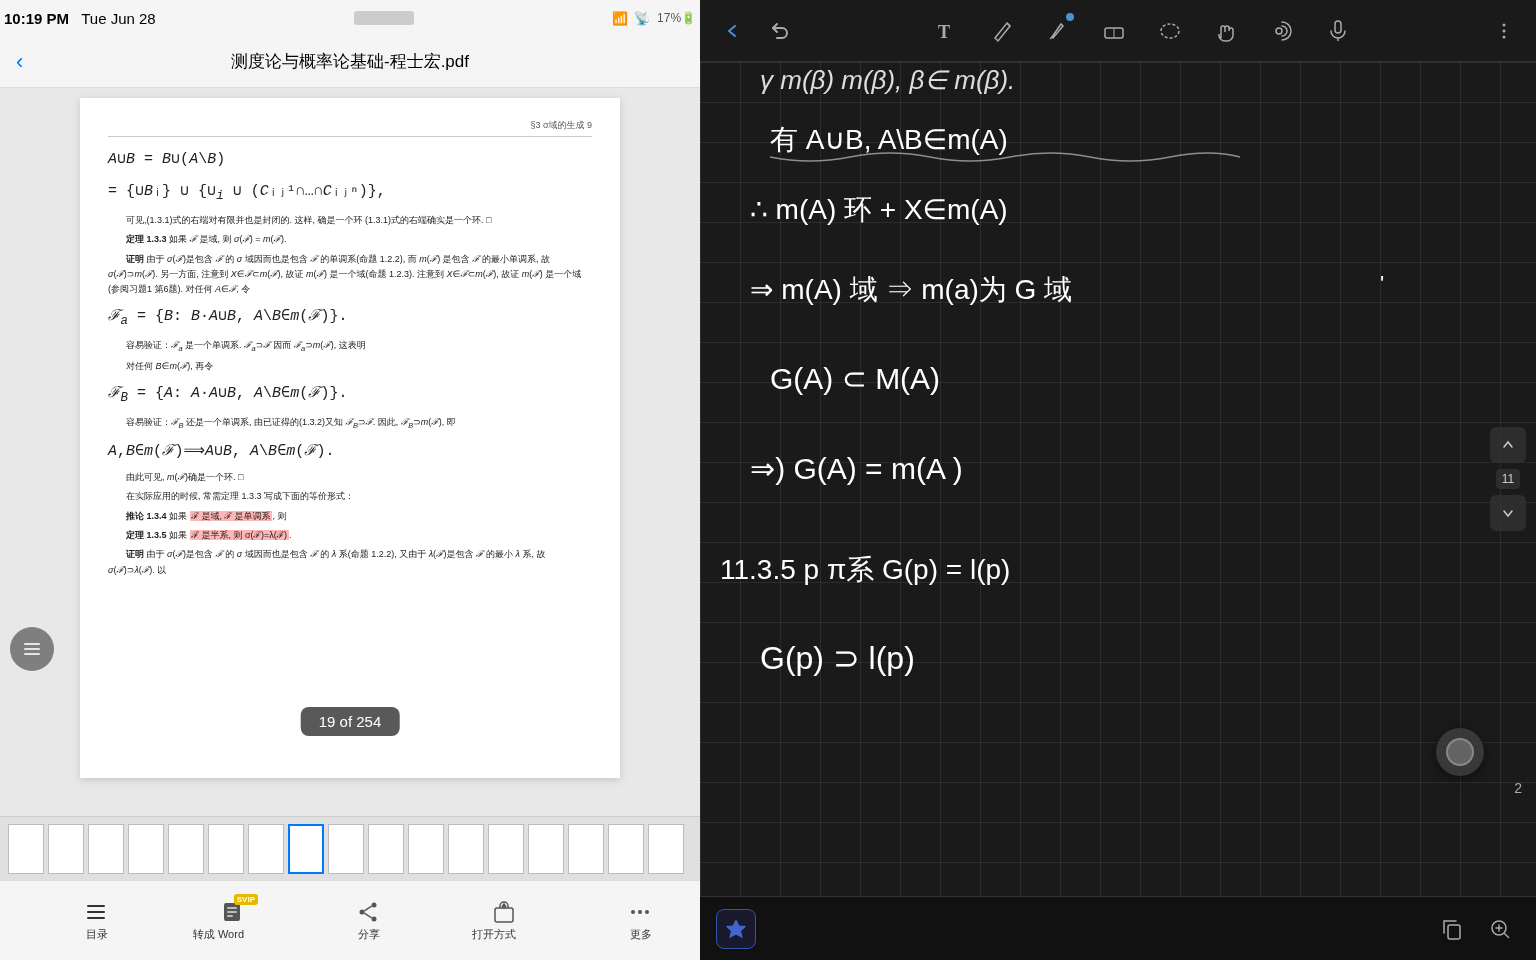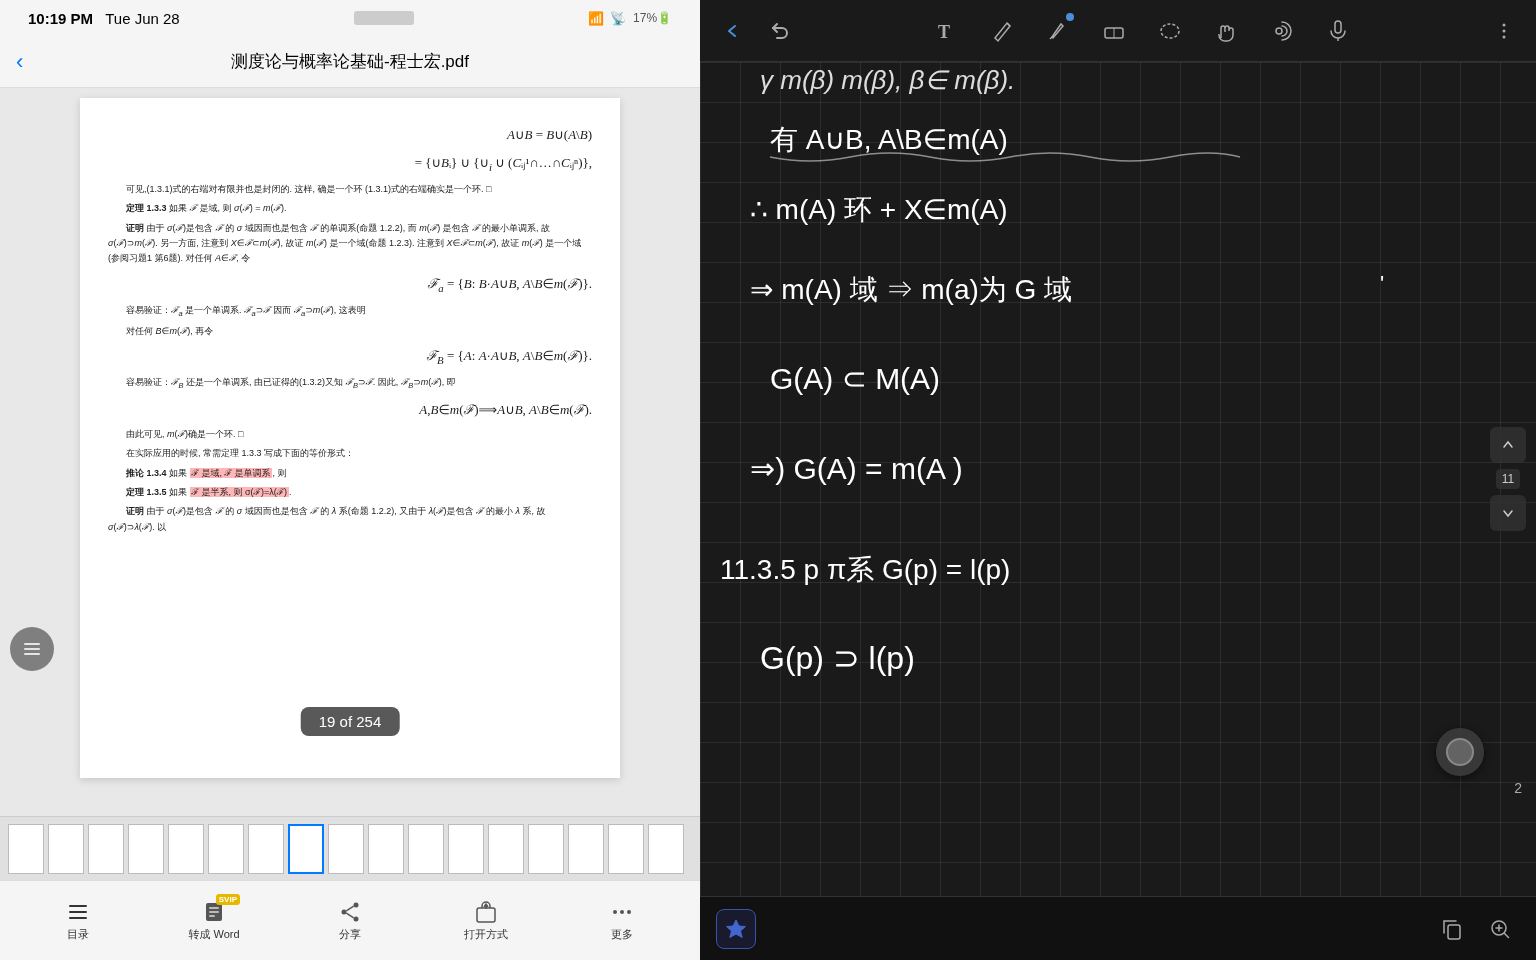--- a/index.html
+++ b/index.html
@@ -20,21 +20,21 @@
       display: flex;
       flex-direction: column;
       position: relative;
     }
 
     
     .status-bar {
       display: flex;
       justify-content: center;
       align-items: center;
-      padding: 8px 28px;
+      padding: 8px 4px;
       background: #f5f5f5;
       font-size: 15px;
       color: #000;
       height: 36px;
     }
     .status-bar-time { font-weight: 600; }
     .status-bar-date { margin-left: 8px; }
     .status-bar-right { display: flex; align-items: center; gap: 6px; }
 
     
@@ -94,24 +94,24 @@
     .pdf-body {
       font-size: 9px;
       color: #222;
       line-height: 1.7;
     }
     .pdf-body p {
       margin-bottom: 4px;
       text-indent: 2em;
     }
     .pdf-body .formula {
-      text-align: right;
+      text-align: left;
       margin: 6px 0;
-      font-family: Liberation Serif, serif;
-      font-size: 13px;
+      font-family: Liberation Mono, monospace;
+      font-size: 15px;
     }
     .pdf-body .theorem-title {
       font-weight: bold;
       margin-top: 6px;
     }
     .pdf-body .highlighted {
       background: #ffb6b6;
       padding: 0 2px;
     }
     .pdf-body .highlighted2 {
@@ -168,21 +168,21 @@
       background: #f5f5f5;
       border-top: 1px solid #ddd;
       display: flex;
       align-items: center;
       justify-content: space-around;
       padding: 0 10px;
     }
     .toolbar-item {
       display: flex;
       flex-direction: column;
-      align-items: center;
+      align-items: flex-end;
       gap: 3px;
       cursor: pointer;
       min-width: 60px;
     }
     .toolbar-item svg { display: block; }
     .toolbar-label {
       font-size: 11px;
       color: #333;
     }
 
@@ -371,20 +371,21 @@
   </div>
 
   <div class="pdf-navbar">
     <span class="back-btn">‹</span>
     <span class="pdf-navbar-title">测度论与概率论基础-程士宏.pdf</span>
     <span style="width:40px;"></span>
   </div>
 
   <div class="pdf-content">
     <div class="pdf-page">
+      <div class="pdf-header">§3  σ域的生成   9</div>
       <div class="pdf-body">
         <div class="formula"><i>A</i>∪<i>B</i> = <i>B</i>∪(<i>A</i>\<i>B</i>)</div>
         <div class="formula">= {∪<i>B</i>ᵢ} ∪ {∪<sub><i>i</i></sub> ∪ (<i>C</i>ᵢⱼ¹∩…∩<i>C</i>ᵢⱼⁿ)},</div>
         <p>可见,(1.3.1)式的右端对有限并也是封闭的. 这样, 确是一个环 (1.3.1)式的右端确实是一个环. □</p>
         <p><span class="theorem-title">定理 1.3.3</span>  如果 <i>ℱ</i> 是域, 则 <i>σ</i>(<i>ℱ</i>) = <i>m</i>(<i>ℱ</i>).</p>
         <p><b>证明</b>  由于 <i>σ</i>(<i>ℱ</i>)是包含 <i>ℱ</i> 的 <i>σ</i> 域因而也是包含 <i>ℱ</i> 的单调系(命题 1.2.2), 而 <i>m</i>(<i>ℱ</i>) 是包含 <i>ℱ</i> 的最小单调系, 故 <i>σ</i>(<i>ℱ</i>)⊃<i>m</i>(<i>ℱ</i>). 另一方面, 注意到 <i>X</i>∈<i>ℱ</i>⊂<i>m</i>(<i>ℱ</i>), 故证 <i>m</i>(<i>ℱ</i>) 是一个域(命题 1.2.3). 注意到 <i>X</i>∈<i>ℱ</i>⊂<i>m</i>(<i>ℱ</i>), 故证 <i>m</i>(<i>ℱ</i>) 是一个域(参阅习题1 第6题). 对任何 <i>A</i>∈<i>ℱ</i>, 令</p>
         <div class="formula"><i>ℱ</i><sub><i>a</i></sub> = {<i>B</i>: <i>B</i>·<i>A</i>∪<i>B</i>, <i>A</i>\<i>B</i>∈<i>m</i>(<i>ℱ</i>)}.</div>
         <p>容易验证：<i>ℱ</i><sub><i>a</i></sub> 是一个单调系. <i>ℱ</i><sub><i>a</i></sub>⊃<i>ℱ</i> 因而 <i>ℱ</i><sub><i>a</i></sub>⊃<i>m</i>(<i>ℱ</i>), 这表明</p>
         <p>对任何 <i>B</i>∈<i>m</i>(<i>ℱ</i>), 再令</p>
         <div class="formula"><i>ℱ</i><sub><i>B</i></sub> = {<i>A</i>: <i>A</i>·<i>A</i>∪<i>B</i>, <i>A</i>\<i>B</i>∈<i>m</i>(<i>ℱ</i>)}.</div>

